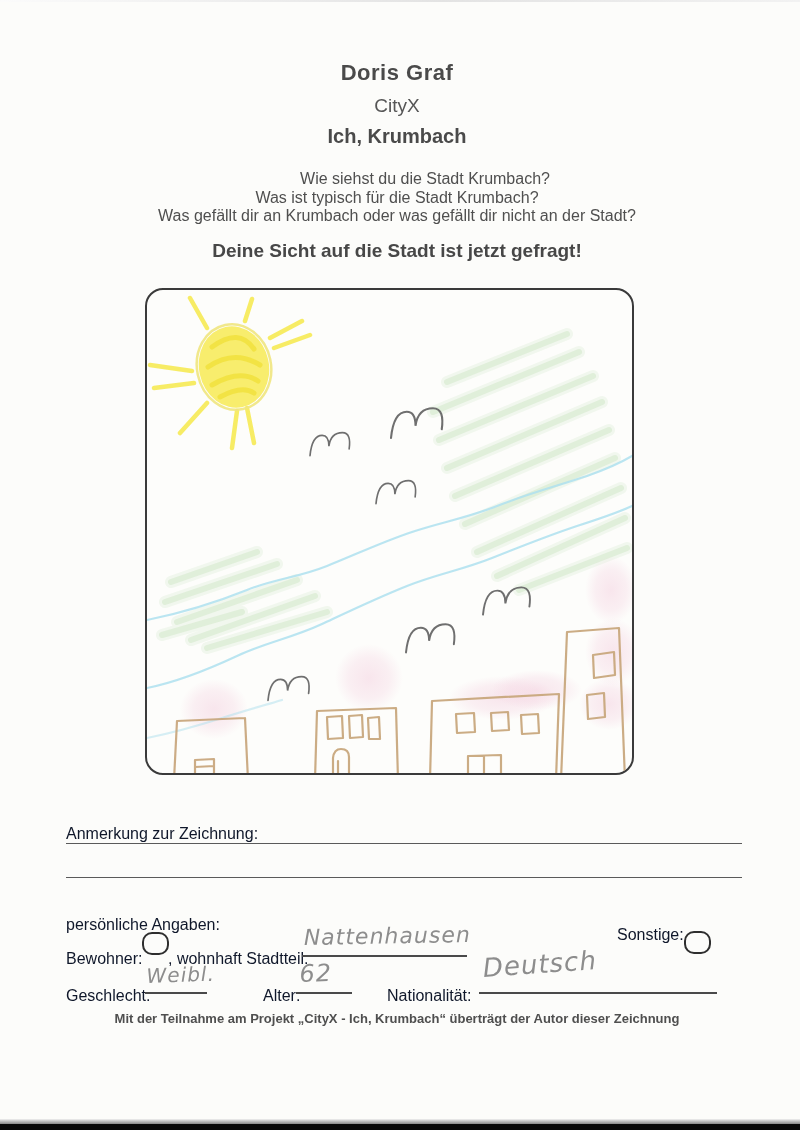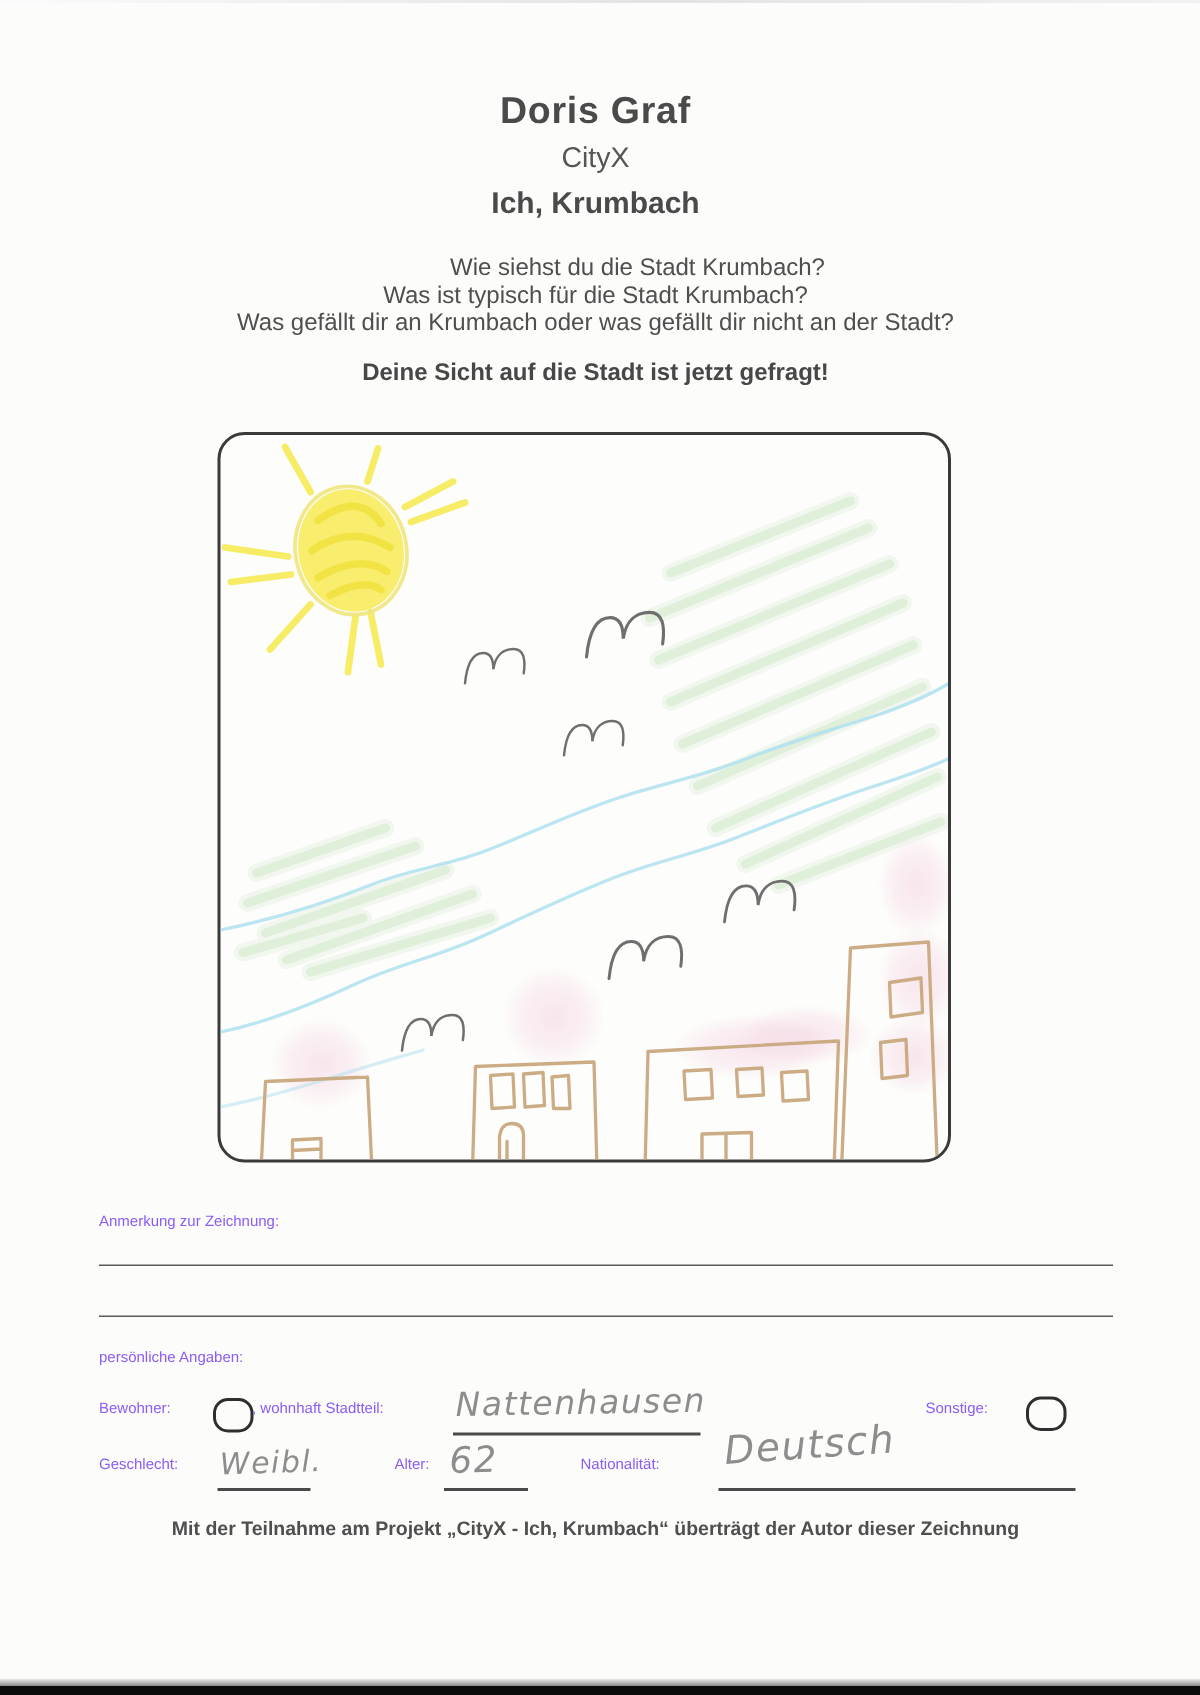--- a/index.html
+++ b/index.html
@@ -1,28 +1,28 @@
 <!DOCTYPE html>
 <html><head>
 <meta charset="utf-8">
 <style>
   html,body{margin:0;padding:0;background:#e8e8e8;}
   .page{position:relative;width:800px;height:1130px;background:#fcfcfa;overflow:hidden;
         font-family:"Liberation Sans",sans-serif;color:#454545;margin:0 auto;}
   .abs{position:absolute;}
   .ctr{left:0;width:794px;text-align:center;}
-  .artist{top:60px;font-size:25px;font-weight:bold;color:#4a4a4a;letter-spacing:.5px;}
+  .artist{top:60px;font-size:22px;font-weight:bold;color:#4a4a4a;letter-spacing:.5px;}
   .project{top:95px;font-size:19px;color:#565656;}
   .title{top:125px;font-size:20px;font-weight:bold;color:#4a4a4a;}
   .question{font-size:16px;color:#4f4f4f;line-height:19px;}
   .q1{top:169px;padding-left:28px;} .q2{top:188px;} .q3{top:206px;}
-  .cta{top:240px;font-size:16px;font-weight:bold;color:#474747;}
+  .cta{top:240px;font-size:19px;font-weight:bold;color:#474747;}
   .dbox{left:145px;top:288px;width:489px;height:487px;border:2px solid #3a3a3a;
         border-radius:18px;box-sizing:border-box;overflow:hidden;background:#fdfdfb;}
-  .label{font-size:10px;color:#8b5cf6;}
+  .label{font-size:16px;color:#0f172a;margin-top:16px;}
   .rule{border-top:1.6px solid #5a5a5a;height:0;}
   .wline{border-top:2px solid #4a4a4a;height:0;}
   .oval{width:23px;height:19px;border:2.2px solid #2e2e2e;border-radius:10px;background:transparent;}
   .hand{font-family:"DejaVu Sans",sans-serif;font-style:italic;color:#8d8d8d;
         letter-spacing:1px;white-space:nowrap;transform-origin:left bottom;}
   .hw-district{left:304px;top:925px;font-size:22px;transform:rotate(-1deg);}
   .hw-gender{left:147px;top:964px;font-size:20px;transform:rotate(-2deg);}
   .hw-age{left:300px;top:960px;font-size:24px;transform:rotate(-2deg);}
   .hw-nat{left:484px;top:953px;font-size:26px;transform:rotate(-4deg);}
   .footer{font-size:13px;color:#4f4f4f;line-height:15px;font-weight:bold;}
@@ -106,21 +106,21 @@
   <div class="abs rule" style="left:66px;top:843px;width:676px;"></div>
   <div class="abs rule" style="left:66px;top:877px;width:676px;"></div>
 
   <div class="abs label" style="left:66px;top:900px;">persönliche Angaben:</div>
 
   <div class="abs label" style="left:66px;top:934px;">Bewohner:</div>
   <div class="abs oval" style="left:142px;top:932px;"></div>
   <div class="abs label" style="left:168px;top:934px;">, wohnhaft Stadtteil:</div>
   <div class="abs hand hw-district">Nattenhausen</div>
   <div class="abs wline" style="left:302px;top:955px;width:165px;"></div>
-  <div class="abs label" style="left:617px;top:934px;">Sonstige:</div>
+  <div class="abs label" style="left:617px;top:910px;">Sonstige:</div>
   <div class="abs oval" style="left:684px;top:931px;"></div>
 
   <div class="abs label" style="left:66px;top:971px;">Geschlecht:</div>
   <div class="abs hand hw-gender">Weibl.</div>
   <div class="abs wline" style="left:145px;top:992px;width:62px;"></div>
   <div class="abs label" style="left:263px;top:971px;">Alter:</div>
   <div class="abs hand hw-age">62</div>
   <div class="abs wline" style="left:296px;top:992px;width:56px;"></div>
   <div class="abs label" style="left:387px;top:971px;">Nationalität:</div>
   <div class="abs hand hw-nat">Deutsch</div>

